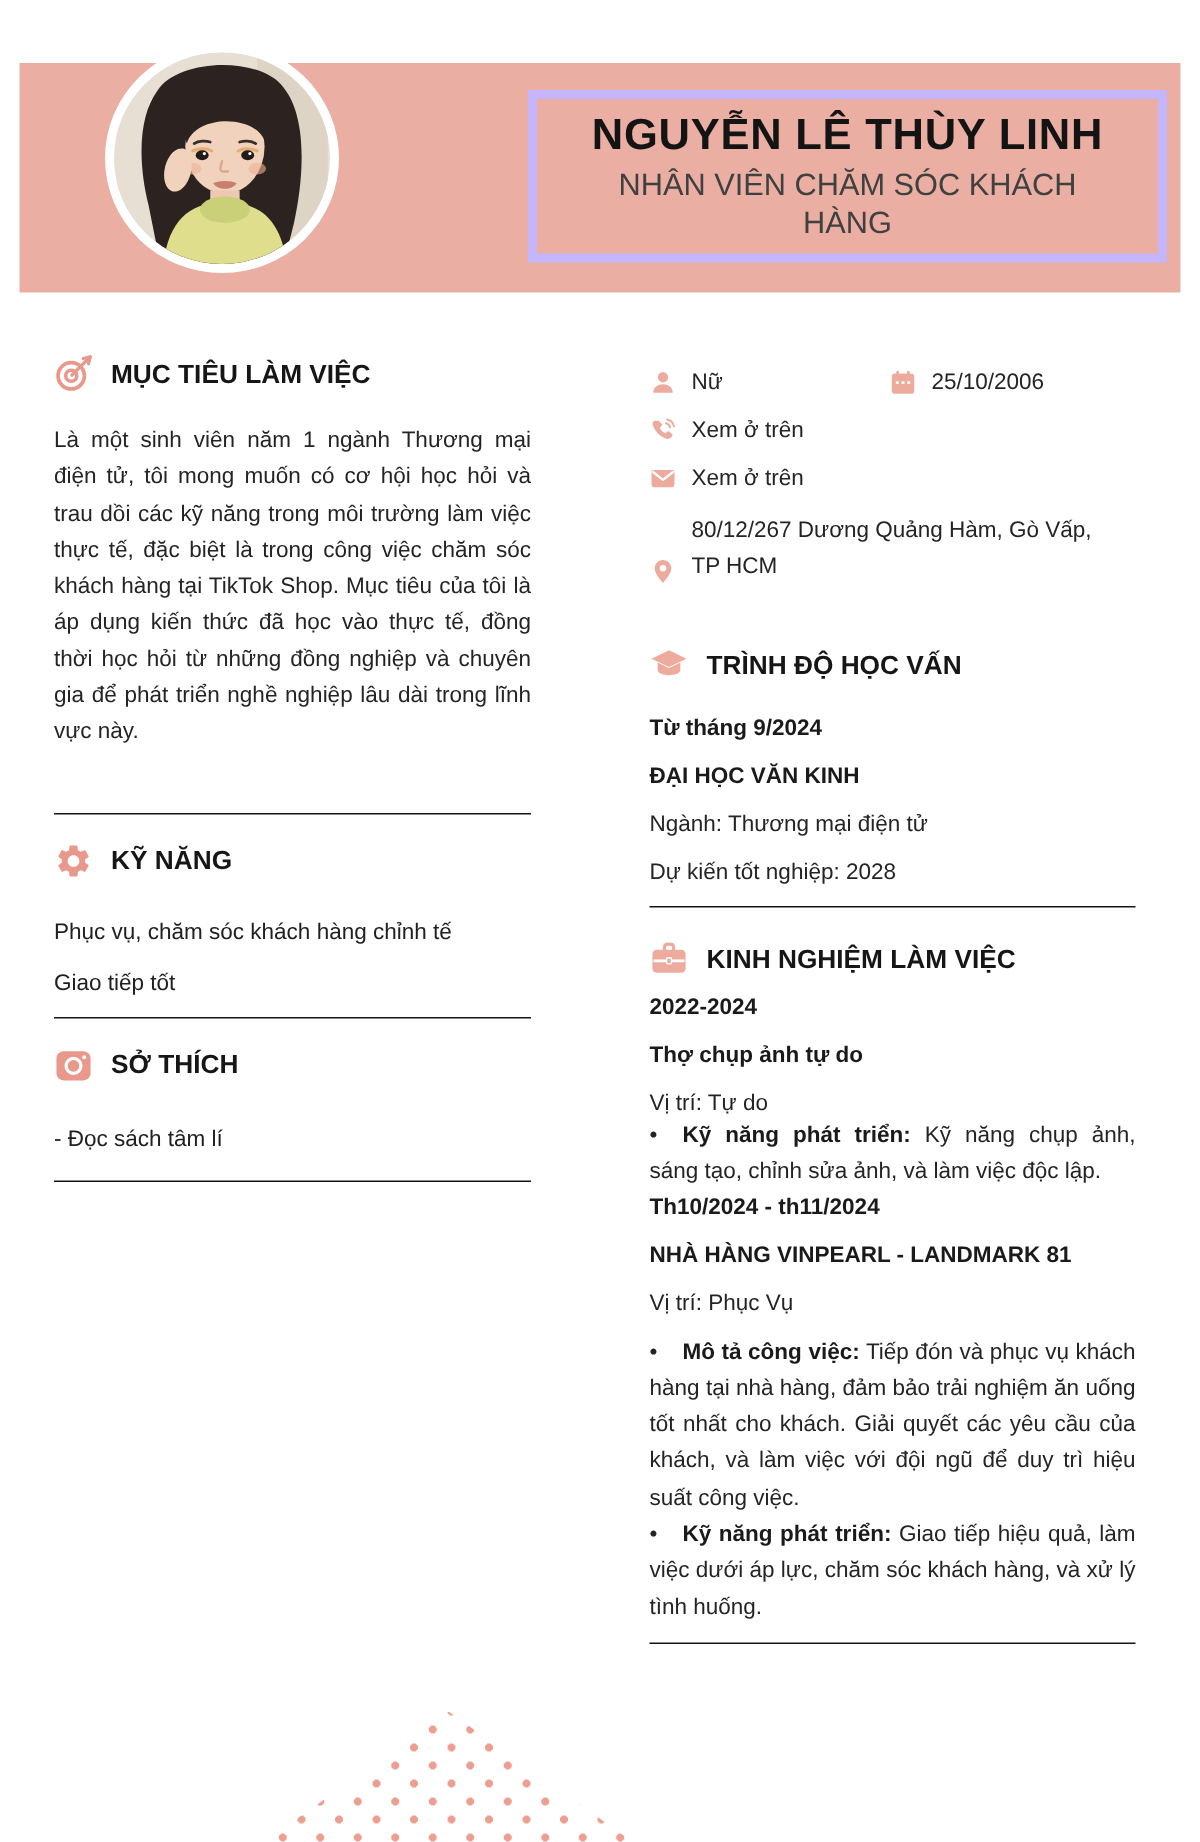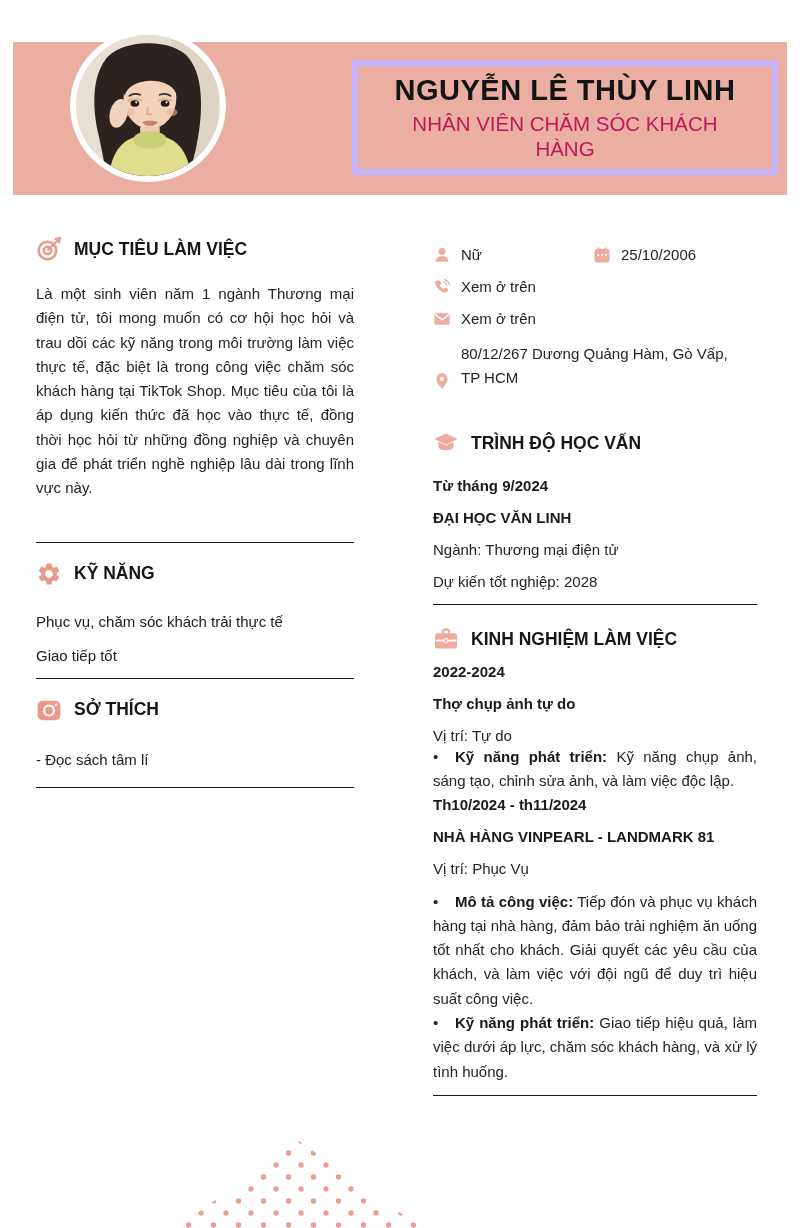--- a/index.html
+++ b/index.html
@@ -9,21 +9,21 @@
 
   
   .band { position:absolute; left:13px; top:42px; width:774px; height:153px; background:#eaafa2; }
   .photo { position:absolute; left:70px; top:29px; width:156px; height:153px;
            border:6px solid #ffffff; border-radius:50%; overflow:hidden; background:#e7dfd4; }
   .photo svg { display:block; width:100%; height:100%; }
   .namebox { position:absolute; left:352px; top:60px; width:426px; height:115px;
              border:6px solid #c4b5fd; display:flex; flex-direction:column;
              align-items:center; justify-content:center; text-align:center; }
   .name { font-size:29px; font-weight:700; color:#141414; letter-spacing:.5px; line-height:1.15; }
-  .jobtitle { font-size:20.5px; font-weight:400; color:#be185d; line-height:1.18; max-width:352px; margin-top:5px; }
+  .jobtitle { font-size:20.5px; font-weight:400; color:#404040; line-height:1.18; max-width:352px; margin-top:5px; }
 
   
   .col-left  { position:absolute; left:36px;  top:236px; width:318px; }
   .col-right { position:absolute; left:433px; top:246px; width:324px; }
 
   .sec-head { display:flex; align-items:center; gap:12px; font-size:17.5px; font-weight:700; color:#161616; }
   .sec-head .ic { flex:0 0 auto; width:26px; height:26px; }
   .rule { border:none; border-top:1.5px solid #141414; height:0; }
 
   .objective-par { margin-top:20px; font-size:15px; line-height:24.3px; text-align:justify; color:#242424; }
@@ -136,21 +136,21 @@
 
     <div class="sec-head m18">
       <span class="ic">
         <svg viewBox="0 0 24 24">
           <path fill="#e9998b" d="M19.14 12.94c.04-.3.06-.61.06-.94 0-.32-.02-.64-.07-.94l2.03-1.58c.18-.14.23-.41.12-.61l-1.92-3.32c-.12-.22-.37-.29-.59-.22l-2.39.96c-.5-.38-1.03-.7-1.62-.94l-.36-2.54c-.04-.24-.24-.41-.48-.41h-3.84c-.24 0-.43.17-.47.41l-.36 2.54c-.59.24-1.13.57-1.62.94l-2.39-.96c-.22-.08-.47 0-.59.22L2.74 8.87c-.12.21-.08.47.12.61l2.03 1.58c-.05.3-.09.63-.09.94s.02.64.07.94l-2.03 1.58c-.18.14-.23.41-.12.61l1.92 3.32c.12.22.37.29.59.22l2.39-.96c.5.38 1.03.7 1.62.94l.36 2.54c.05.24.24.41.48.41h3.84c.24 0 .44-.17.47-.41l.36-2.54c.59-.24 1.13-.56 1.62-.94l2.39.96c.22.08.47 0 .59-.22l1.92-3.32c.12-.22.07-.47-.12-.61l-2.01-1.58zM12 15.6c-1.98 0-3.6-1.62-3.6-3.6s1.62-3.6 3.6-3.6 3.6 1.62 3.6 3.6-1.62 3.6-3.6 3.6z"></path>
         </svg>
       </span>
       <span>KỸ NĂNG</span>
     </div>
 
-    <div class="skill first">Phục vụ, chăm sóc khách trải thực tế</div>
+    <div class="skill first">Phục vụ, chăm sóc khách hàng chỉnh tế</div>
     <div class="skill">Giao tiếp tốt</div>
 
     <hr class="rule r2">
 
     <div class="sec-head m18">
       <span class="ic">
         <svg viewBox="0 0 24 24">
           <rect x="1.5" y="3.5" width="21" height="18" rx="4.5" fill="#e9998b"></rect>
           <circle cx="12" cy="12.5" r="4.6" fill="none" stroke="#ffffff" stroke-width="2"></circle>
           <circle cx="18.6" cy="7.2" r="1.2" fill="#ffffff"></circle>
@@ -228,21 +228,21 @@
       <span class="ic">
         <svg viewBox="0 0 24 24">
           <path d="M12 3.2 L1.2 8.4 L12 13.6 L22.8 8.4 Z" fill="#edab9e"></path>
           <path d="M5 10.8 v4.6 c0 1.8 3.1 3.2 7 3.2 s7 -1.4 7 -3.2 v-4.6 l-7 3.4 z" fill="#edab9e"></path>
         </svg>
       </span>
       <span>TRÌNH ĐỘ HỌC VẤN</span>
     </div>
 
     <div class="line-item b gap">Từ tháng 9/2024</div>
-    <div class="line-item b">ĐẠI HỌC VĂN LINH</div>
+    <div class="line-item b">ĐẠI HỌC VĂN KINH</div>
     <div class="line-item">Ngành: Thương mại điện tử</div>
     <div class="line-item">Dự kiến tốt nghiệp: 2028</div>
 
     <hr class="rule r4">
 
     <div class="sec-head exp-head">
       <span class="ic">
         <svg viewBox="0 0 24 24">
           <path d="M9.2 7 V5.1 c0-1.2 .8-2 2-2 h1.6 c1.2 0 2 .8 2 2 V7" fill="none" stroke="#edab9e" stroke-width="2"></path>
           <rect x="1.8" y="6.6" width="20.4" height="14.2" rx="2.6" fill="#edab9e"></rect>

